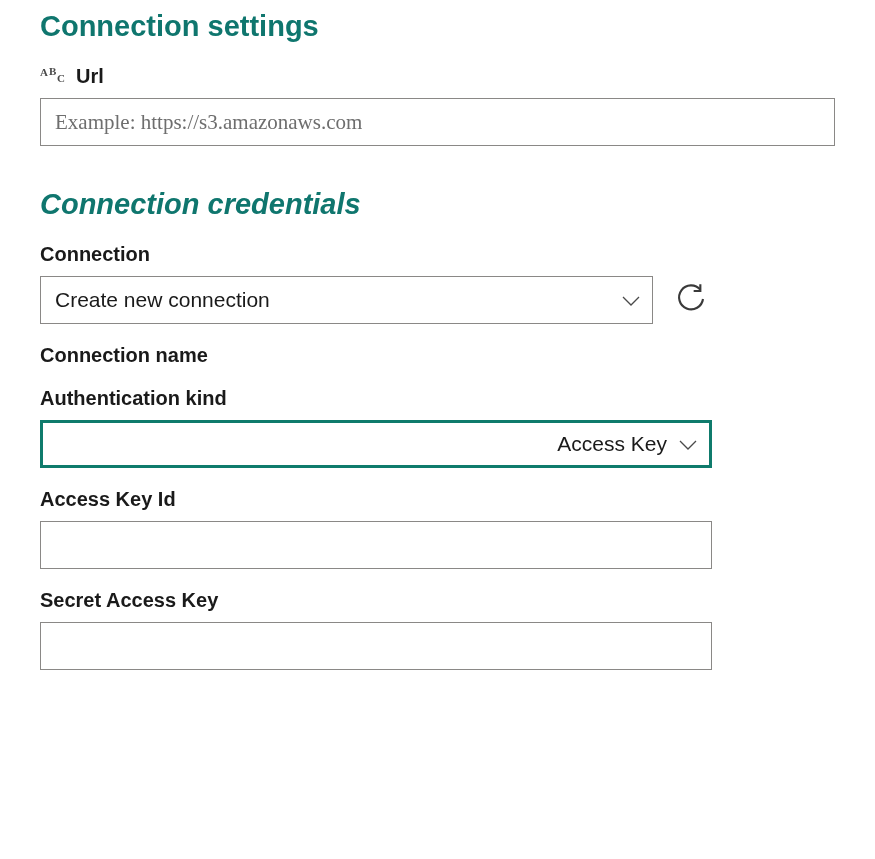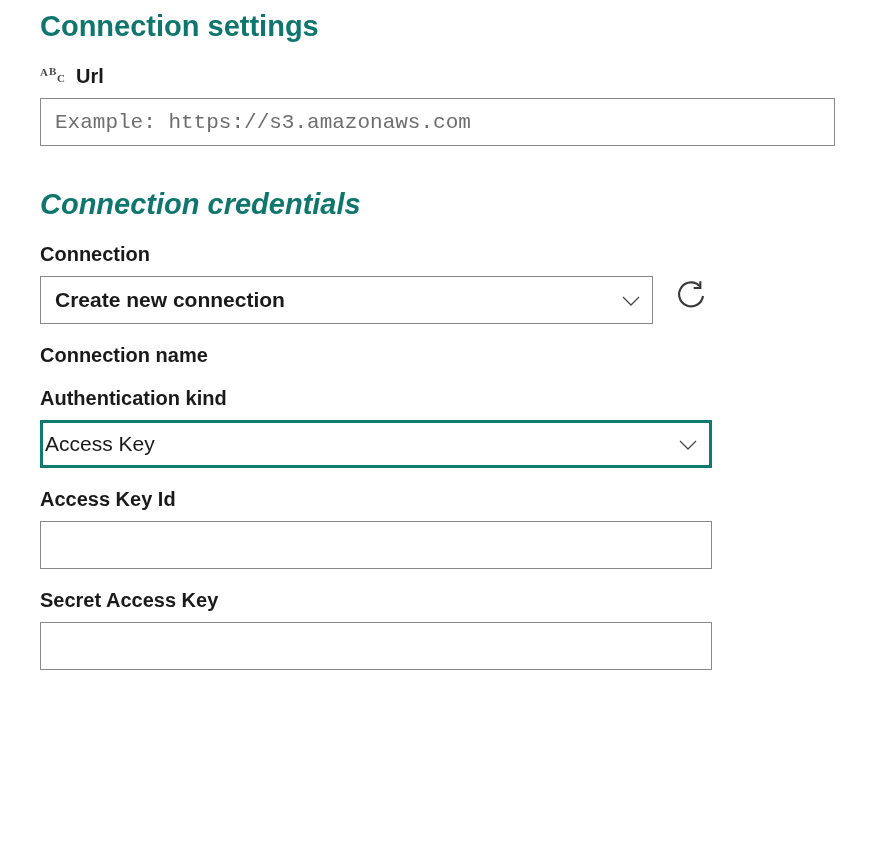--- a/index.html
+++ b/index.html
@@ -43,50 +43,50 @@
       align-items: center;
       margin-right: 8px;
       font-size: 18px;
       color: #4a4a4a;
     }
     .text-input {
       width: 100%;
       height: 48px;
       padding: 0 14px;
       font-size: 21px;
-      font-family: Liberation Mono, monospace;
+      font-family: Liberation Serif, serif;
       border: 1px solid #8a8886;
       background: #ffffff;
       color: #1a1a1a;
       outline: none;
     }
     .text-input::placeholder {
       color: #6e6e6e;
     }
     .dropdown-row {
       display: flex;
-      align-items: flex-start;
+      align-items: center;
       gap: 17px;
-      font-weight: bold;
     }
     .dropdown {
       flex: 1;
       position: relative;
       height: 48px;
       border: 1px solid #8a8886;
       background: #ffffff;
       display: flex;
       align-items: center;
       padding: 0 44px 0 14px;
       cursor: pointer;
       font-size: 21px;
     }
     .dropdown.focused {
       border: 3px solid #0f7b6c;
       padding: 0 42px 0 2px;
+      justify-content: flex-end;
     }
     .chevron {
       position: absolute;
       right: 12px;
       top: 50%;
       transform: translateY(-50%);
       pointer-events: none;
     }
     .refresh-btn {
       width: 42px;

